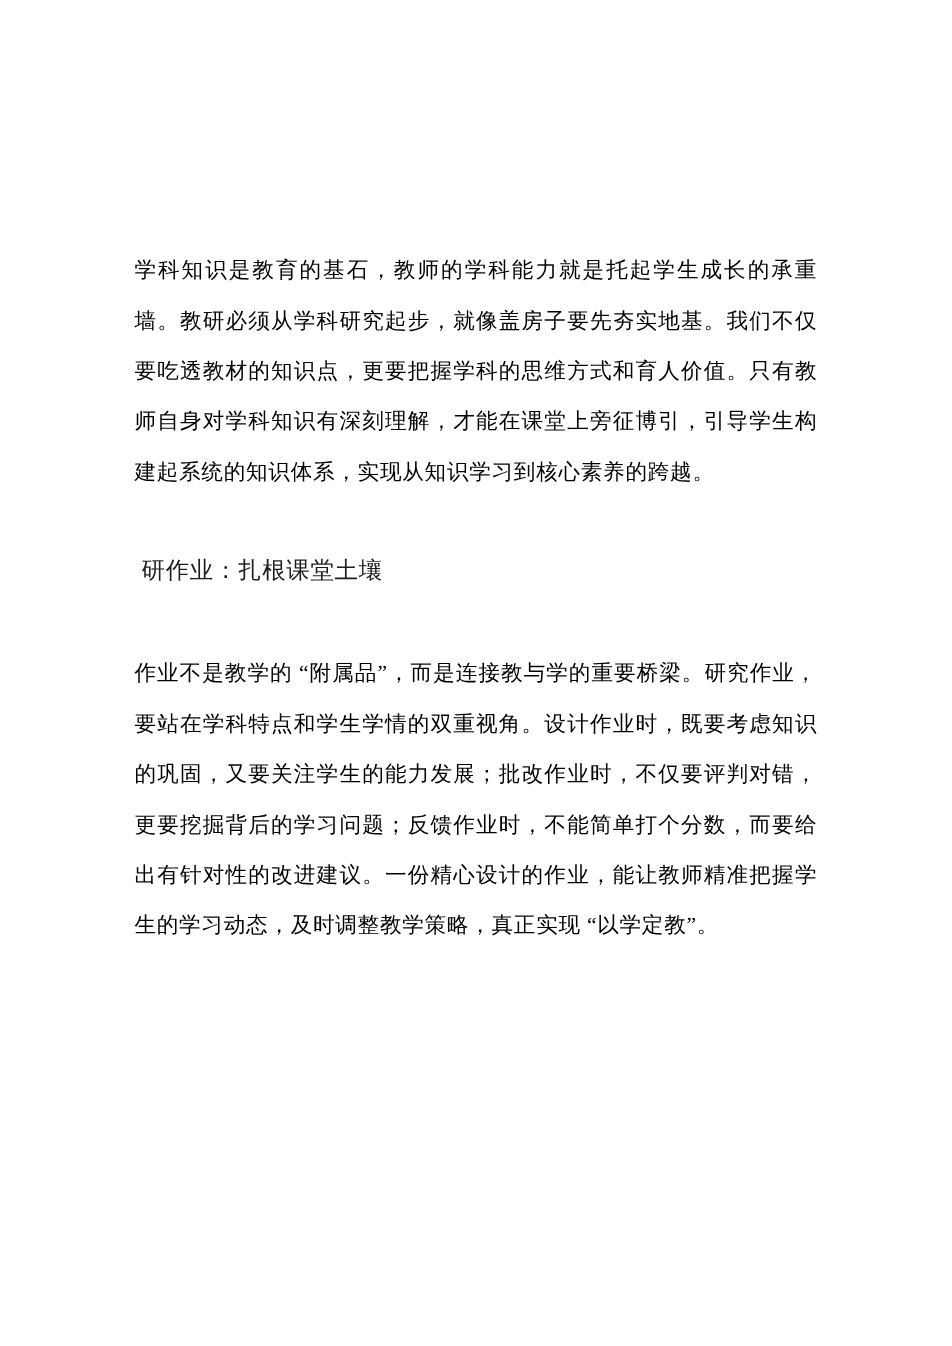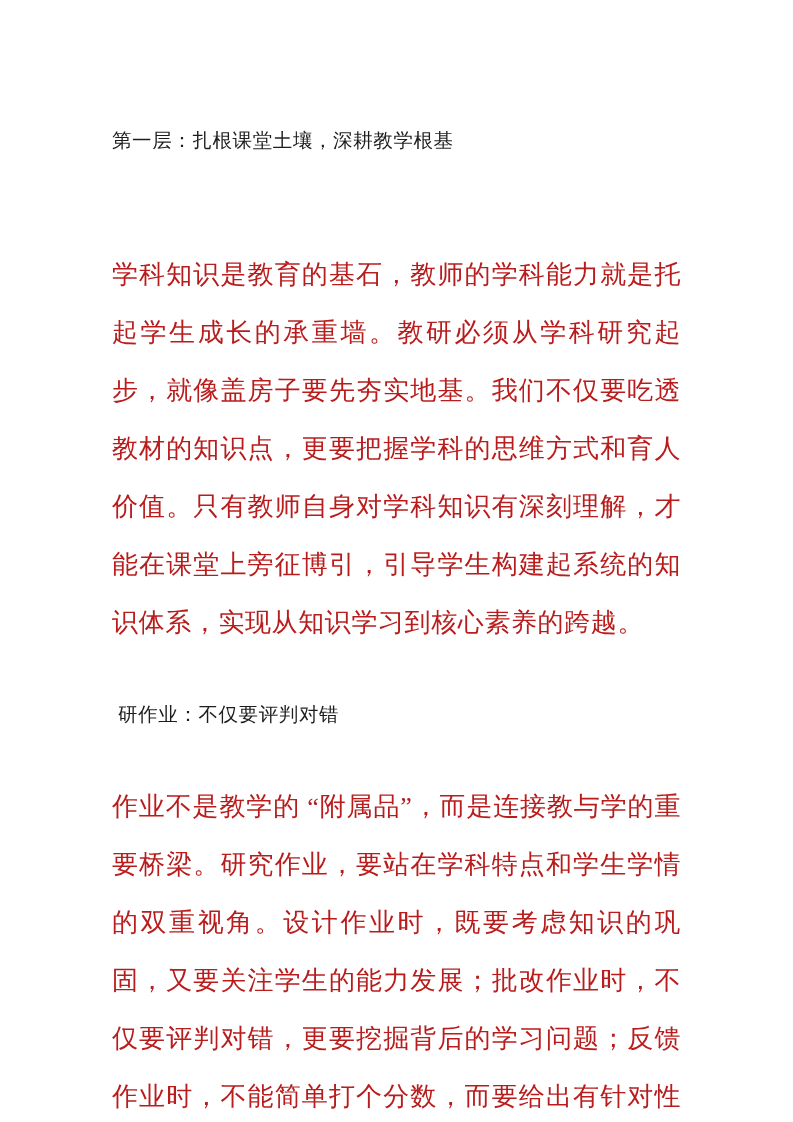--- a/index.html
+++ b/index.html
@@ -19,55 +19,54 @@
     width: 793px;
     height: 1122px;
     box-sizing: border-box;
     padding: 120px 112px 60px 112px;
   }
   .doc-body {
     display: block;
   }
   p.para {
     margin: 0 0 0 0;
-    font-size: 26px;
-    line-height: 58px;
+    font-size: 18px;
+    line-height: 42px;
     letter-spacing: 0.6px;
     text-align: justify;
     text-justify: inter-character;
-    color: #b91c1c;
+    color: #000000;
     font-family: "Liberation Serif", "DejaVu Serif", serif;
   }
   p.heading {
     font-size: 19.5px;
     line-height: 42px;
     letter-spacing: 0.6px;
     color: #1d1d1d;
   }
   .spacer-m { height: 42px; }
   .indent-1 { text-indent: 0; padding-left: 0px; }
   .indent-2 { padding-left: 6px; }
 </style>
 </head>
 <body>
 
 <div class="page">
   <div class="doc-body">
 
-    <p class="para heading indent-1">第一层：扎根课堂土壤，深耕教学根基</p>
 
     <div class="spacer-m"></div>
 
 
     <div class="spacer-m"></div>
 
     <p class="para">学科知识是教育的基石，教师的学科能力就是托起学生成长的承重墙。教研必须从学科研究起步，就像盖房子要先夯实地基。我们不仅要吃透教材的知识点，更要把握学科的思维方式和育人价值。只有教师自身对学科知识有深刻理解，才能在课堂上旁征博引，引导学生构建起系统的知识体系，实现从知识学习到核心素养的跨越。</p>
 
     <div class="spacer-m"></div>
 
-    <p class="para heading indent-2">研作业：不仅要评判对错</p>
+    <p class="para heading indent-2">研作业：扎根课堂土壤</p>
 
     <div class="spacer-m"></div>
 
     <p class="para">作业不是教学的 “附属品”，而是连接教与学的重要桥梁。研究作业，要站在学科特点和学生学情的双重视角。设计作业时，既要考虑知识的巩固，又要关注学生的能力发展；批改作业时，不仅要评判对错，更要挖掘背后的学习问题；反馈作业时，不能简单打个分数，而要给出有针对性的改进建议。一份精心设计的作业，能让教师精准把握学生的学习动态，及时调整教学策略，真正实现 “以学定教”。</p>
 
   </div>
 </div>
 
 </body></html>

